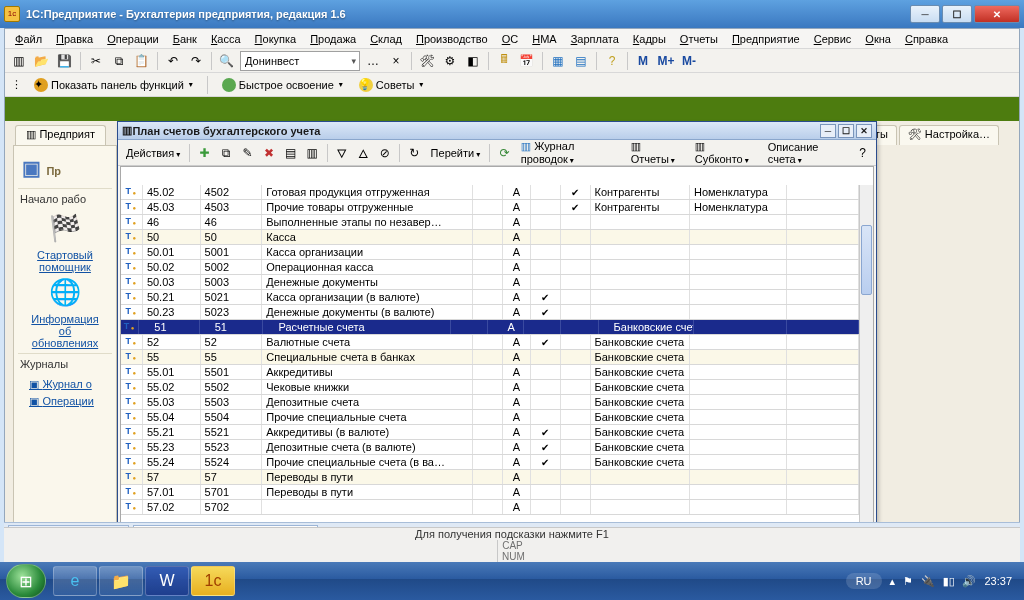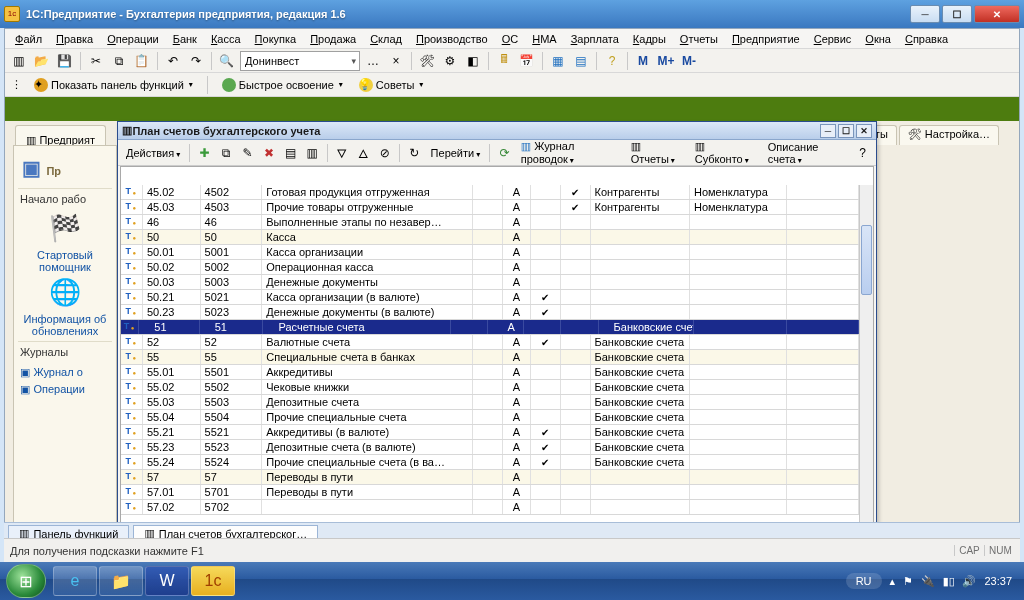--- a/index.html
+++ b/index.html
@@ -30,25 +30,25 @@
 .linkbtn::after { content:"▾"; font-size:8px; margin-left:2px;}
 .linkbtn .ic { width:14px; height:14px; border-radius:7px; display:inline-block;}
 
 
 .workarea { position:absolute; top:92px; left:0; right:0; bottom:0; background:#f1ede2; }
 
 
 .leftpanel { position:absolute; left:8px; top:24px; width:104px; bottom:10px; background:#faf7ec; border:1px solid #c9c4b3; padding:6px 4px; }
 .leftpanel .bigtitle { font-size:16px; color:#7b6a3e; font-weight:bold; padding:4px;}
 .leftpanel .section { font-size:11px; color:#333; padding:4px 2px; border-top:1px solid #e0dcc9; margin-top:4px;}
-.leftpanel .link { color:#1152a4; cursor:pointer; display:block; margin:4px 2px; text-align:center;}
+.leftpanel .link { color:#1152a4; text-decoration:underline; cursor:pointer; display:block; margin:4px 11px; text-align:center;}
 .leftpanel .ic2 { width:32px; height:32px; margin:4px auto; display:block;}
 
 
-.bgtab { position:absolute; top:4px; left:10px; height:20px; padding:8px 10px; background:#faf8ef; border:1px solid #c9c4b3; border-bottom:none; border-radius:3px 3px 0 0;}
+.bgtab { position:absolute; top:4px; left:10px; height:20px; padding:2px 10px; background:#faf8ef; border:1px solid #c9c4b3; border-bottom:none; border-radius:3px 3px 0 0;}
 .bgtab2 { position:absolute; top:4px; right:20px; height:20px; display:flex; gap:2px;}
 .bgtab2 .t { padding:2px 8px; background:#faf8ef; border:1px solid #c9c4b3; border-bottom:none; border-radius:3px 3px 0 0;}
 
 
 .subwin { position:absolute; left:112px; top:0px; width:760px; height:420px; background:#f6f5f3; border:1px solid #2a4c8d; box-shadow:2px 2px 4px rgba(0,0,0,.2);}
 .subwin .subtitle { height:18px; background:linear-gradient(#dce8f7,#b9ceea); display:flex; align-items:center; padding:0 4px; font-weight:bold; color:#1a1a1a; border-bottom:1px solid #8aa6cc;}
 .subwin .subtitle .spacer{flex:1;}
 .subwin .subtitle .sbtn { width:16px; height:14px; margin-left:2px; background:#e8eef8; border:1px solid #7a95bc; display:flex; align-items:center; justify-content:center; font-size:9px; cursor:pointer;}
 .subtoolbar { height:26px; background:#f3f2ee; display:flex; align-items:center; padding:0 4px; gap:3px; border-bottom:1px solid #ccc;}
 .subtoolbar .lbl { padding:0 4px; cursor:pointer;}
@@ -76,21 +76,21 @@
 
 .c0{width:22px;} .c1{width:58px;} .c2{width:62px;} .c3{width:212px;}
 .c4{width:30px;} .c5{width:28px;} .c6{width:30px;} .c7{width:30px;}
 .c8{width:100px;} .c9{width:98px;} .c10{width:72px;}
 
 
 .wintabs { position:absolute; left:4px; right:4px; height:22px; bottom:56px; background:#dfe9f5; border-top:1px solid #a8bdd8; display:flex; align-items:center; padding:0 4px; gap:4px;}
 .wintab { height:18px; padding:2px 10px; background:#e9f0fa; border:1px solid #9cb5d6; display:flex; align-items:center; gap:4px; cursor:pointer;}
 .wintab.active { background:#fdfdfd;}
 
-.statusbar { position:absolute; left:4px; right:4px; bottom:38px; height:24px; background:#f1f0ee; border-top:1px solid #c8c8c8; display:flex; align-items:center; padding:0 6px; color:#333;}
+.statusbar { position:absolute; left:4px; right:4px; bottom:38px; height:35px; background:#f1f0ee; border-top:1px solid #c8c8c8; display:flex; align-items:center; padding:0 6px; color:#333;flex-direction:column;}
 .statusbar .spacer{flex:1;}
 .statusbar .ind { width:30px; text-align:center; border-left:1px solid #c8c8c8; padding:0 4px; color:#707070; font-size:10px;}
 
 
 .taskbar { position:absolute; left:0; right:0; bottom:0; height:38px; background:linear-gradient(#4a7ab8 0%, #2a5aa0 45%, #204a88 46%, #2a5aa0 100%); display:flex; align-items:center; padding:0 6px;}
 .startorb { width:40px; height:34px; border-radius:17px; background:radial-gradient(circle at 40% 35%, #9de29a, #2a8a3a 60%, #0a4a1a); border:1px solid rgba(255,255,255,.3); margin-right:6px; display:flex; align-items:center; justify-content:center;}
 .tbicon { width:44px; height:30px; margin:0 1px; background:linear-gradient(rgba(255,255,255,.25),rgba(255,255,255,.05)); border:1px solid rgba(255,255,255,.25); border-radius:3px; display:flex; align-items:center; justify-content:center; font-size:16px;}
 .tray { margin-left:auto; display:flex; align-items:center; gap:8px; color:#fff; font-size:11px; padding-right:6px;}
 .tray .lang { background:rgba(255,255,255,.15); padding:2px 10px; border-radius:8px;}
 .clock { text-align:right; line-height:12px;}

